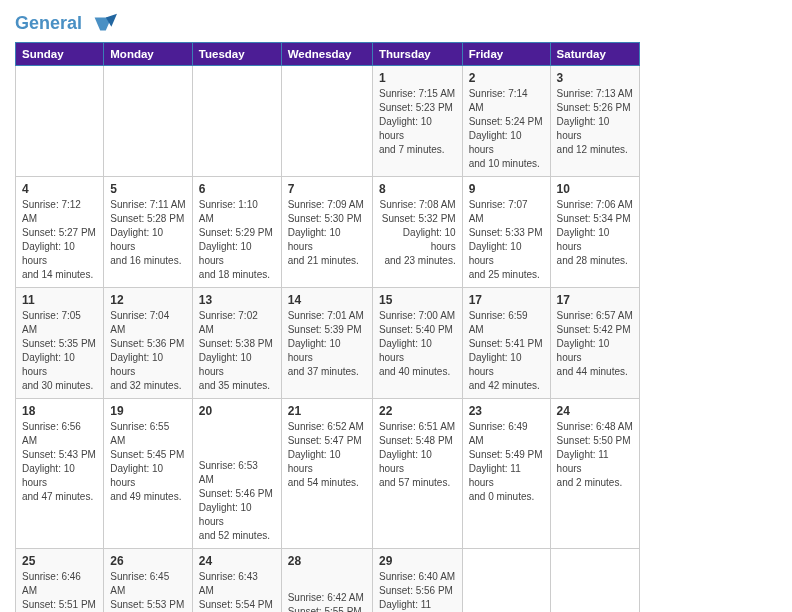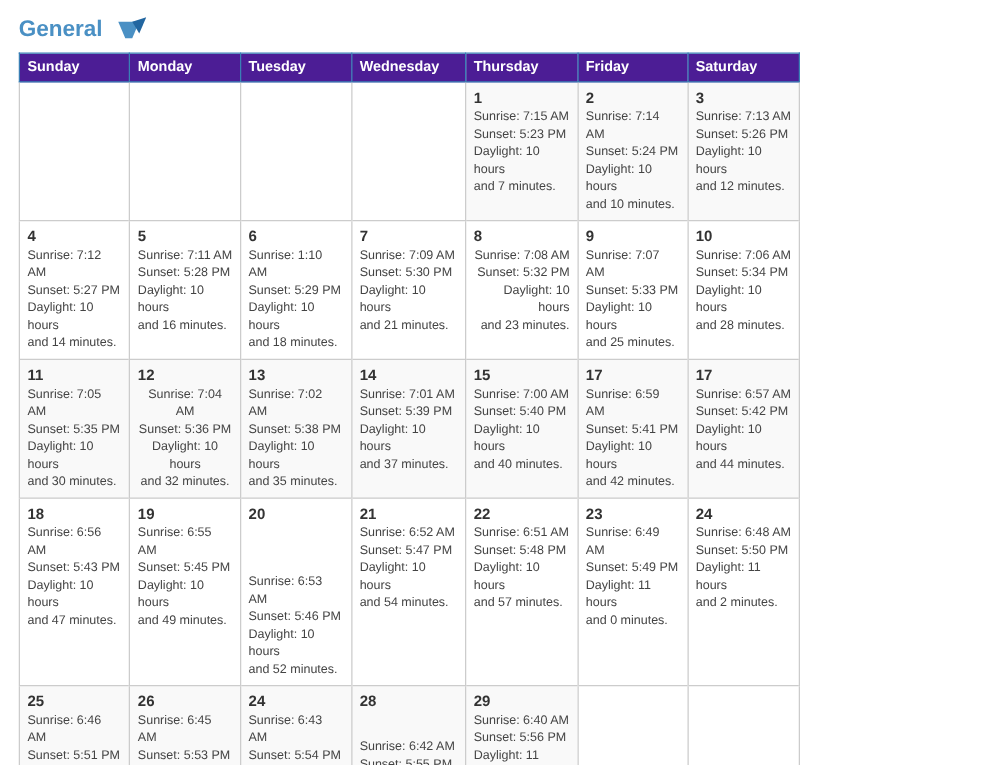--- a/index.html
+++ b/index.html
@@ -215,21 +215,21 @@
         <tr>
           <td>
             <span class="day-num">11</span>
             <div class="day-info" style="white-space: pre-line;">Sunrise: 7:05 AM
 Sunset: 5:35 PM
 Daylight: 10 hours
 and 30 minutes.</div>
           </td>
           <td>
             <span class="day-num">12</span>
-            <div class="day-info" style="white-space: pre-line; text-align: center;">Sunrise: 7:04 AM
+            <div class="day-info" style="white-space: pre-line;">Sunrise: 7:04 AM
 Sunset: 5:36 PM
 Daylight: 10 hours
 and 32 minutes.</div>
           </td>
           <td>
             <span class="day-num">13</span>
             <div class="day-info" style="white-space: pre-line;">Sunrise: 7:02 AM
 Sunset: 5:38 PM
 Daylight: 10 hours
 and 35 minutes.</div>

